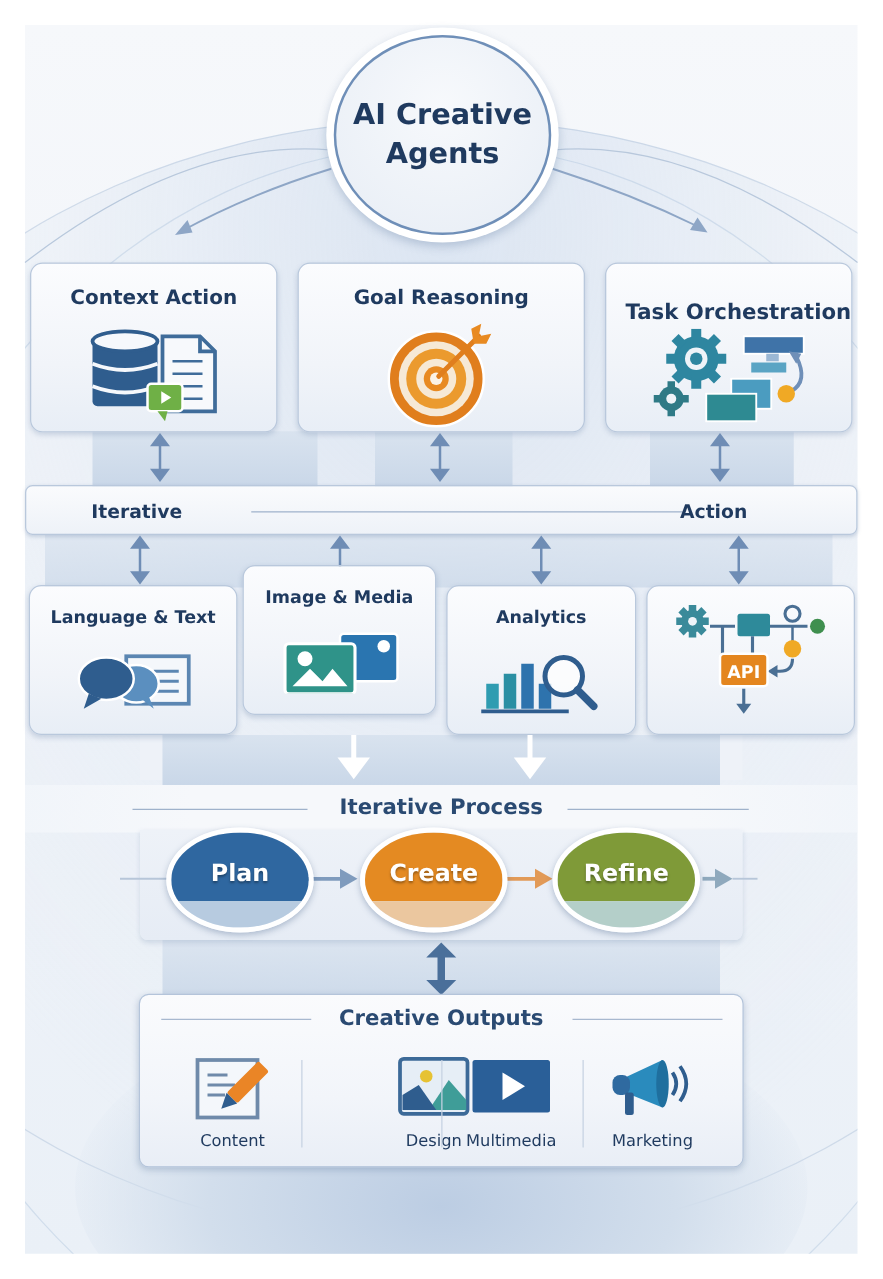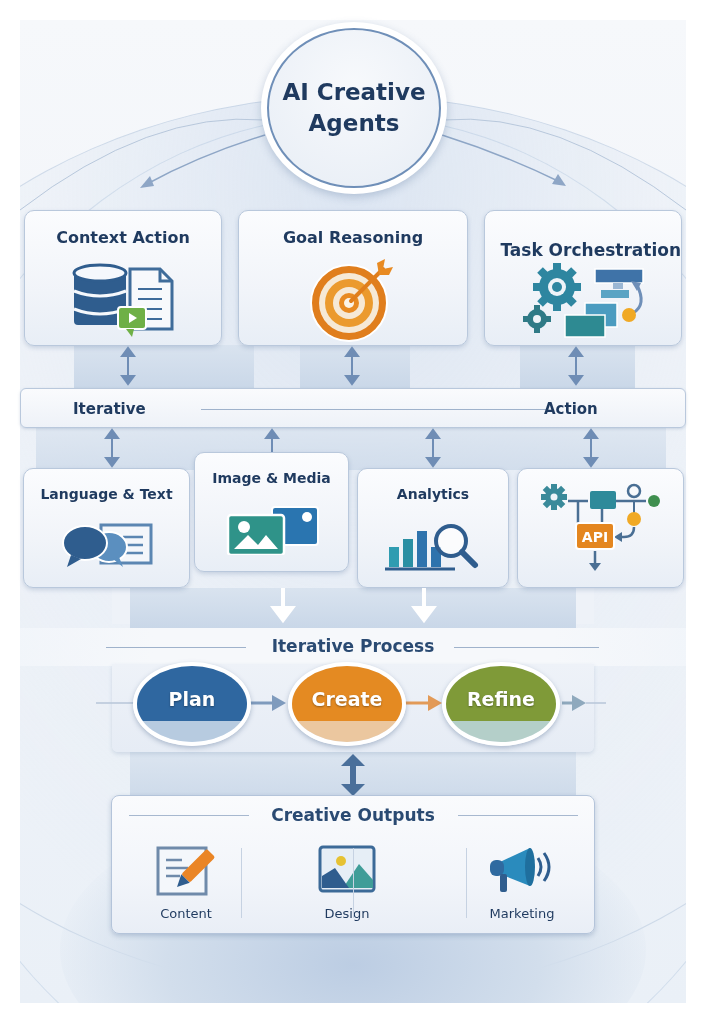--- a/index.html
+++ b/index.html
@@ -377,20 +377,27 @@
     <svg width="60" height="50" viewBox="0 0 60 50">
       <rect x="3" y="3" width="54" height="44" rx="3" fill="#e6eef6" stroke="#3c6a98" stroke-width="3"></rect>
       <circle cx="24" cy="17" r="5" fill="#e6c233"></circle>
       <polygon points="26,44 42,20 56,36 56,44" fill="#3f9d98"></polygon>
       <polygon points="5,32 18,24 32,44 5,44" fill="#2f5d8e"></polygon>
     </svg>
     <div class="olabel">Design</div>
   </div>
   <div class="divider" style="left:241px;"></div>
 
+  <div class="out-item" style="left:241px;">
+    <svg width="66" height="50" viewBox="0 0 66 50">
+      <rect x="2" y="4" width="62" height="42" rx="2" fill="#2a5f98"></rect>
+      <polygon points="26,14 26,36 44,25" fill="#ffffff"></polygon>
+    </svg>
+    <div class="olabel">Multimedia</div>
+  </div>
   <div class="divider" style="left:354px;"></div>
 
   <div class="out-item" style="left:354px;">
     <svg width="72" height="54" viewBox="0 0 72 54">
       <polygon points="14,18 44,4 44,42 14,30" fill="#2a8bbd"></polygon>
       <rect x="4" y="16" width="14" height="16" rx="6" fill="#2f6aa0"></rect>
       <rect x="14" y="30" width="7" height="18" rx="2" fill="#2f5d8e"></rect>
       <ellipse cx="44" cy="23" rx="5" ry="19" fill="#1f6f9e"></ellipse>
       <path d="M52,14 q6,9 0,18" fill="none" stroke="#2f5d8e" stroke-width="3"></path>
       <path d="M58,9 q10,14 0,28" fill="none" stroke="#2f5d8e" stroke-width="3"></path>

